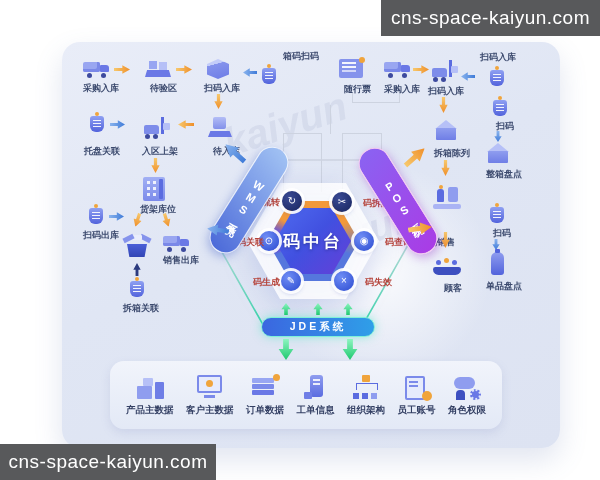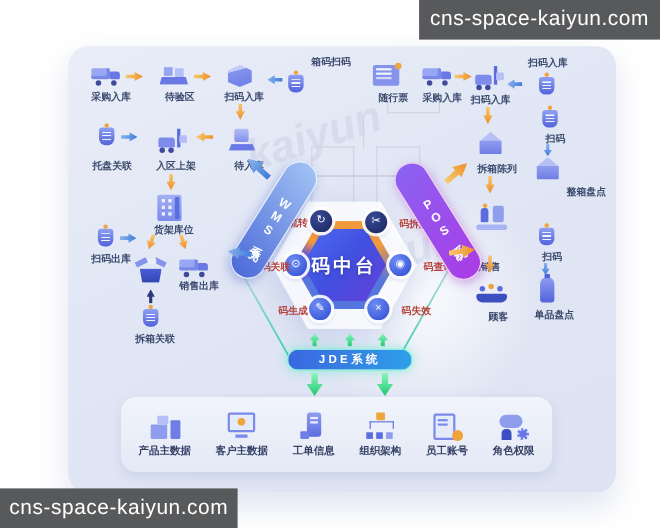--- a/index.html
+++ b/index.html
@@ -244,21 +244,21 @@
 <div class="lbl" style="left:420px;top:85px;width:44px;">扫码入库</div>
 <div class="arr arrL b" style="left:461px;top:72px;width:14px;height:9px;"></div>
 <div class="ic ic-qr" style="left:490px;top:70px;"></div>
 <div class="lbl" style="left:468px;top:51px;width:48px;">扫码入库</div>
 <div class="arr arrD ov" style="left:439px;top:97px;width:9px;height:16px;"></div>
 
 <div class="ic ic-qr" style="left:493px;top:100px;"></div>
 <div class="lbl" style="left:488px;top:120px;width:26px;">扫码</div>
 <div class="arr arrD bv" style="left:494px;top:131px;width:8px;height:11px;"></div>
 <div class="ic ic-house" style="left:487px;top:143px;"></div>
-<div class="lbl" style="left:476px;top:168px;width:46px;margin-left:29px;">整箱盘点</div>
+<div class="lbl" style="left:476px;top:168px;width:46px;">整箱盘点</div>
 
 <div class="ic ic-house" style="left:435px;top:120px;"></div>
 <div class="lbl" style="left:424px;top:147px;width:46px;">拆箱陈列</div>
 <div class="arr arrD ov" style="left:441px;top:160px;width:9px;height:16px;"></div>
 <div class="ic ic-cashier" style="left:433px;top:185px;">
     <div class="h"></div>
     <div class="base"></div>
   </div>
 <div class="lbl" style="left:409px;top:216px;width:46px;margin-top:20px;">扫码销售</div>
 <div class="arr arrD ov" style="left:441px;top:232px;width:9px;height:16px;"></div>
@@ -320,20 +320,26 @@
       </div>
     <div class="lab">产品主数据</div>
   </div>
   <div class="bi">
     <div class="bic b-monitor">
         <div class="acc"></div>
       </div>
     <div class="lab">客户主数据</div>
   </div>
   <div class="bi">
+    <div class="bic b-printer">
+        <div class="acc"></div>
+      </div>
+    <div class="lab">订单数据</div>
+  </div>
+  <div class="bi">
     <div class="bic b-phone">
         <div class="acc"></div>
       </div>
     <div class="lab">工单信息</div>
   </div>
   <div class="bi">
     <div class="bic b-org">
         <div class="acc"></div>
       </div>
     <div class="lab">组织架构</div>

